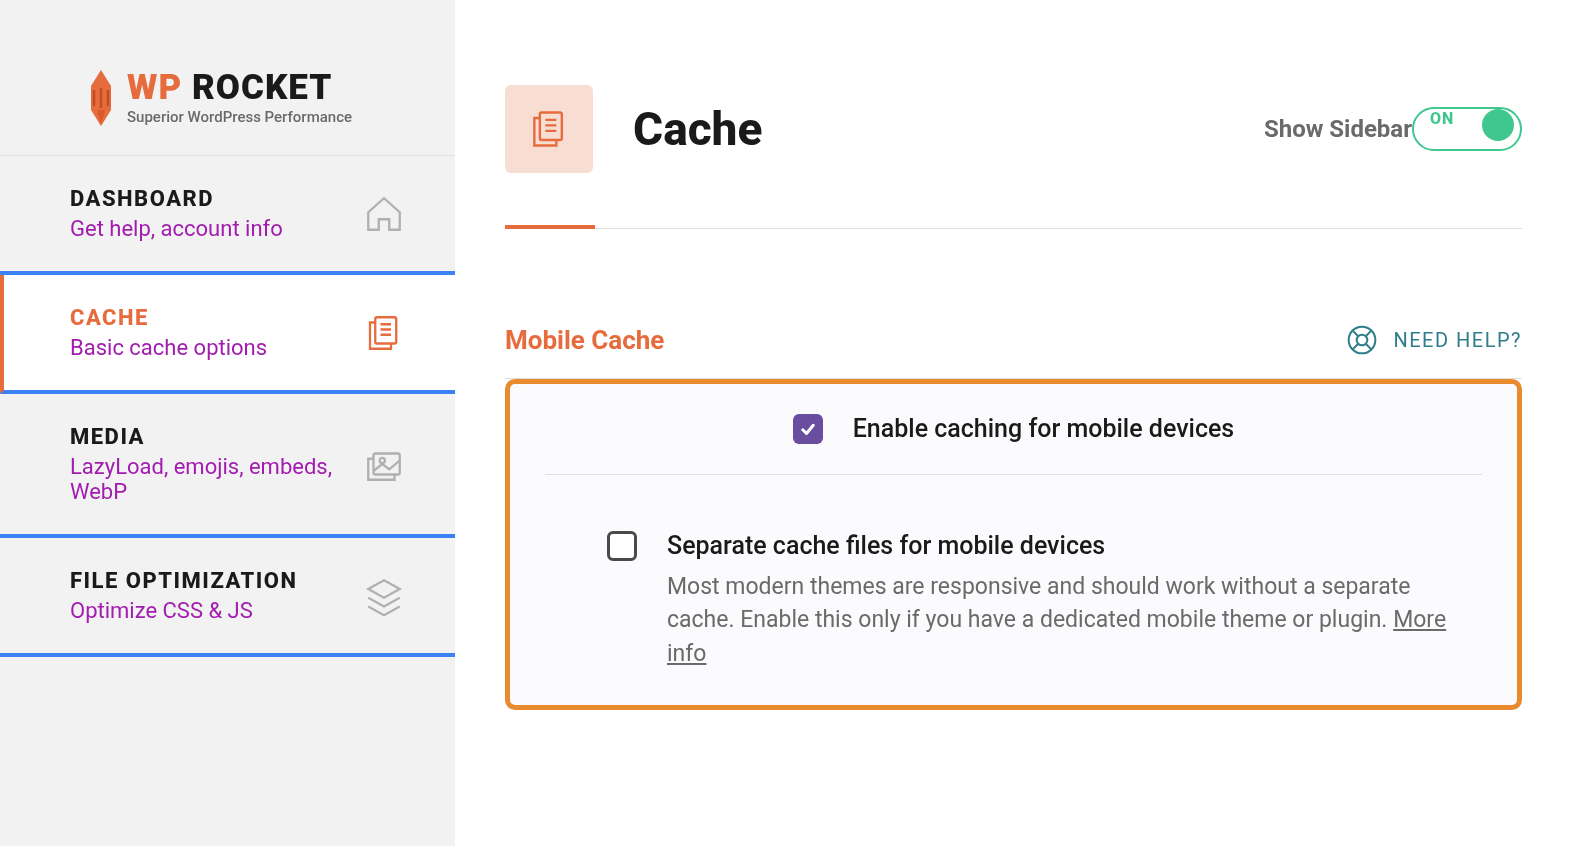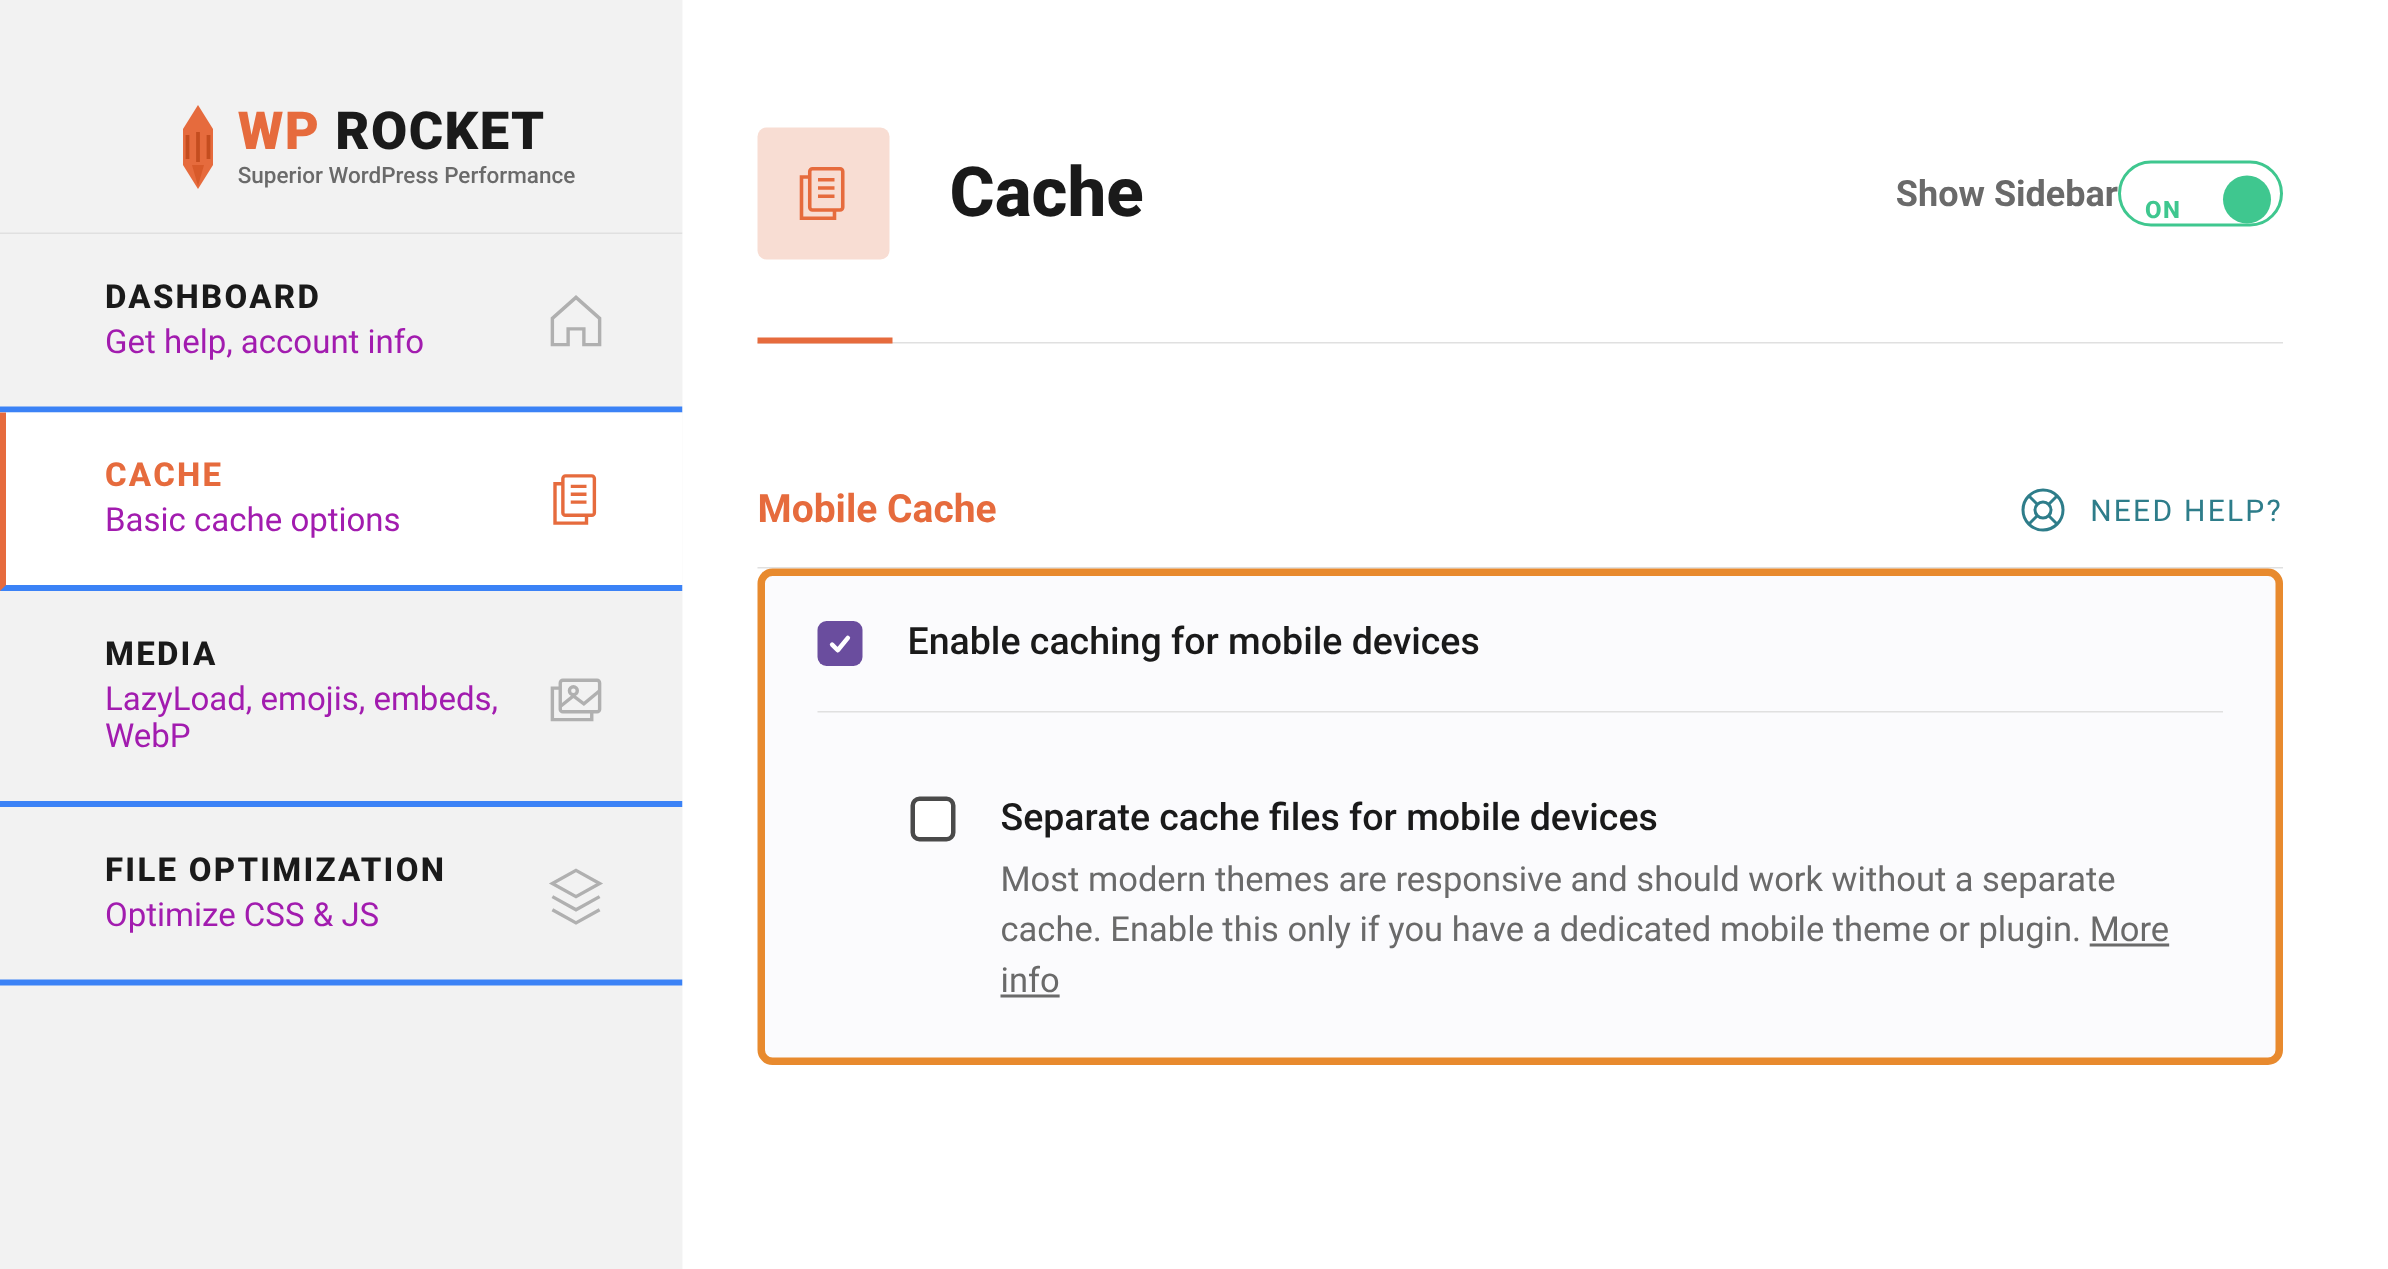--- a/index.html
+++ b/index.html
@@ -20,21 +20,20 @@
       background: #f2f2f2;
       display: flex;
       flex-direction: column;
     }
     .logo-area {
       padding: 70px 40px 29px 85px;
       border-bottom: 1px solid #e0e0e0;
       display: flex;
       align-items: center;
       gap: 10px;
-      justify-content: center;
     }
     .logo-icon {
       width: 32px;
       height: 56px;
     }
     .logo-text {
       display: flex;
       flex-direction: column;
     }
     .logo-title {
@@ -145,21 +144,21 @@
       font-weight: 700;
       color: #6a6a6a;
     }
     .toggle {
       width: 110px;
       height: 44px;
       border-radius: 22px;
       border: 2px solid #3fc78f;
       background: #ffffff;
       display: flex;
-      align-items: flex-end;
+      align-items: flex-start;
       justify-content: space-between;
       padding: 0 6px 0 16px;
       cursor: pointer;
     }
     .toggle-label {
       font-size: 16px;
       font-weight: 800;
       color: #3fc78f;
       letter-spacing: 1px;
     }
@@ -210,20 +209,21 @@
     .option-box {
       border: 5px solid #e88a2e;
       border-radius: 10px;
       background: #fbfbfd;
       padding: 30px 35px 35px 35px;
     }
     .option-row {
       display: flex;
       align-items: flex-start;
       gap: 30px;
+      justify-content: center;
     }
     .option-row.sub {
       margin-left: 62px;
       margin-top: 26px;
       padding-top: 30px;
     }
     .option-divider {
       border: none;
       border-top: 1px solid #e0e0e0;
       margin-top: 30px;

